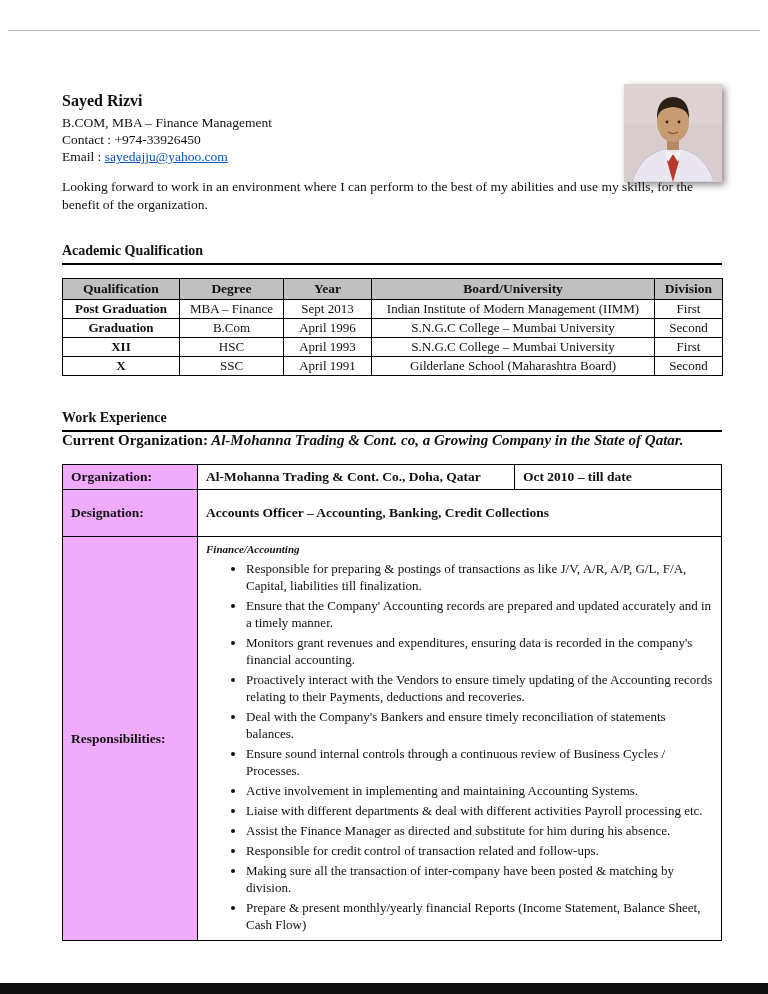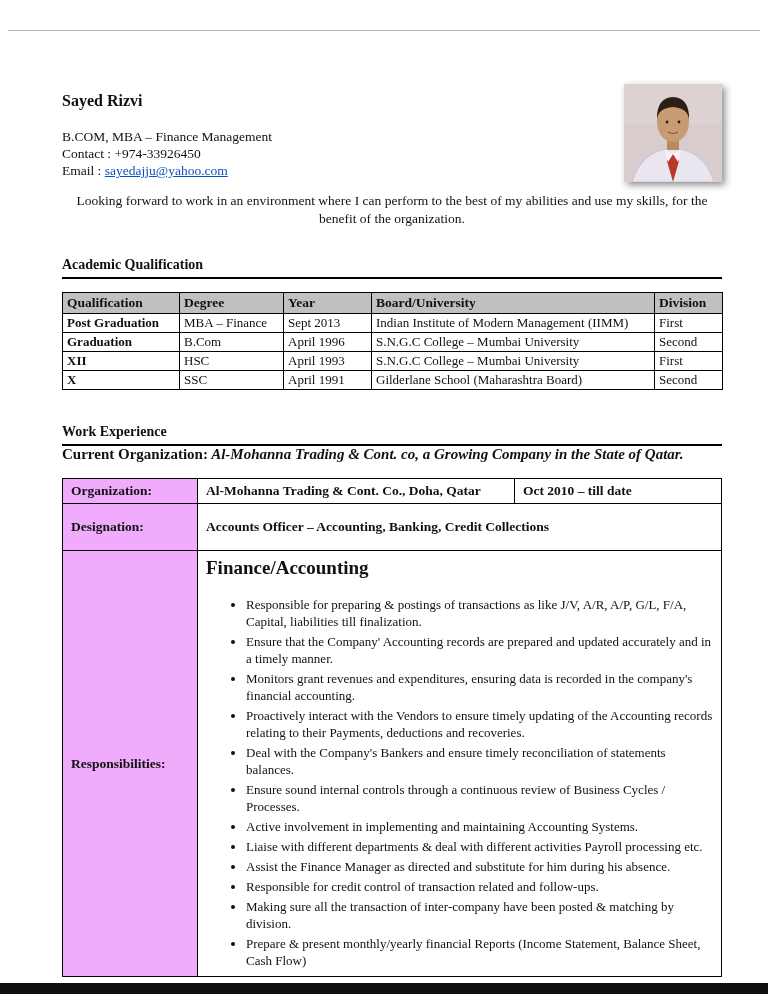--- a/index.html
+++ b/index.html
@@ -7,48 +7,48 @@
     position:relative; width:768px; height:994px; margin:0 auto;
     background:#ffffff; overflow:hidden;
     font-family:"Liberation Serif","DejaVu Serif",serif; color:#111111;
   }
   .top-rule { position:absolute; top:30px; left:8px; right:8px; border-top:1px solid #b8b8b8; }
   .bottom-bar { position:absolute; bottom:0; left:0; width:100%; height:11px; background:#0f0f0f; }
   .content { position:absolute; top:0; left:62px; right:46px; }
 
   
   .header-text { margin-top:92px; }
-  .name { font-size:16px; font-weight:bold; margin-bottom:18px; }
+  .name { font-size:16px; font-weight:bold; margin-bottom:4px; }
   .hline { font-size:13.5px; line-height:17px; }
   .email-link { color:#0b53c1; cursor:pointer; }
 
   .photo {
     position:absolute; top:84px; right:46px; width:98px; height:98px;
     box-shadow:3px 3px 7px rgba(0,0,0,0.45); background:#d6c9c9;
   }
   .photo svg { display:block; }
 
   
   .section-heading {
     font-size:14px; font-weight:bold; padding-bottom:4px;
     border-bottom:2.5px solid #000000;
   }
   .sh-objective { margin-top:22px; }
   .sh-academic { margin-top:30px; }
   .sh-work { margin-top:34px; }
 
-  .objective-text { margin-top:13px; font-size:13.5px; line-height:17.5px;text-align:center; }
+  .objective-text { margin-top:13px; font-size:13.5px; line-height:17.5px; }
 
   
   .academic-table {
     width:100%; border-collapse:collapse; margin-top:13px;
     font-size:13px; table-layout:fixed;
   }
   .academic-table th, .academic-table td {
-    border:1px solid #000000; padding:1px 4px; text-align:left;
+    border:1px solid #000000; padding:1px 4px; text-align:center;
     line-height:16px; overflow:hidden; white-space:nowrap;
   }
   .academic-table th { background:#c0c0c0; font-size:13.5px; padding:2px 4px; }
   .academic-table td.qual { font-weight:bold; }
   .col-qual{width:117px;} .col-deg{width:104px;} .col-year{width:88px;} .col-board{width:283px;} .col-div{width:68px;}
 
   
   .current-org { margin-top:0; font-size:15px; }
   .current-org .lbl { font-weight:bold; }
   .current-org .val { font-style:italic; font-weight:bold; }
@@ -56,21 +56,21 @@
   .work-table {
     width:100%; border-collapse:collapse; margin-top:15px; font-size:13.5px;
   }
   .work-table td { border:1px solid #000000; padding:4px 8px; vertical-align:middle; }
   .label-cell { background:#f0abfc; font-weight:bold; width:118px; }
   .org-value  { font-weight:bold; width:300px; }
   .org-dates  { font-weight:bold; }
   .designation-row td { height:38px; }
   .designation-value { font-weight:bold; }
   .resp-cell { padding:14px 10px 10px 8px; vertical-align:top; }
-  .resp-heading { font-weight:bold; font-size:19px; margin:2px 0 17px 0; }
+  .resp-heading { font-weight:bold; font-size:11px; margin:2px 0 5px 0;font-style:italic; }
   .resp-list { margin:0; padding-left:40px; }
   .resp-list li { font-size:13px; line-height:17px; margin-bottom:3px; }
 </style>
 </head>
 <body>
 
 <div class="page">
   <div class="top-rule"></div>
 
   <div class="photo">

